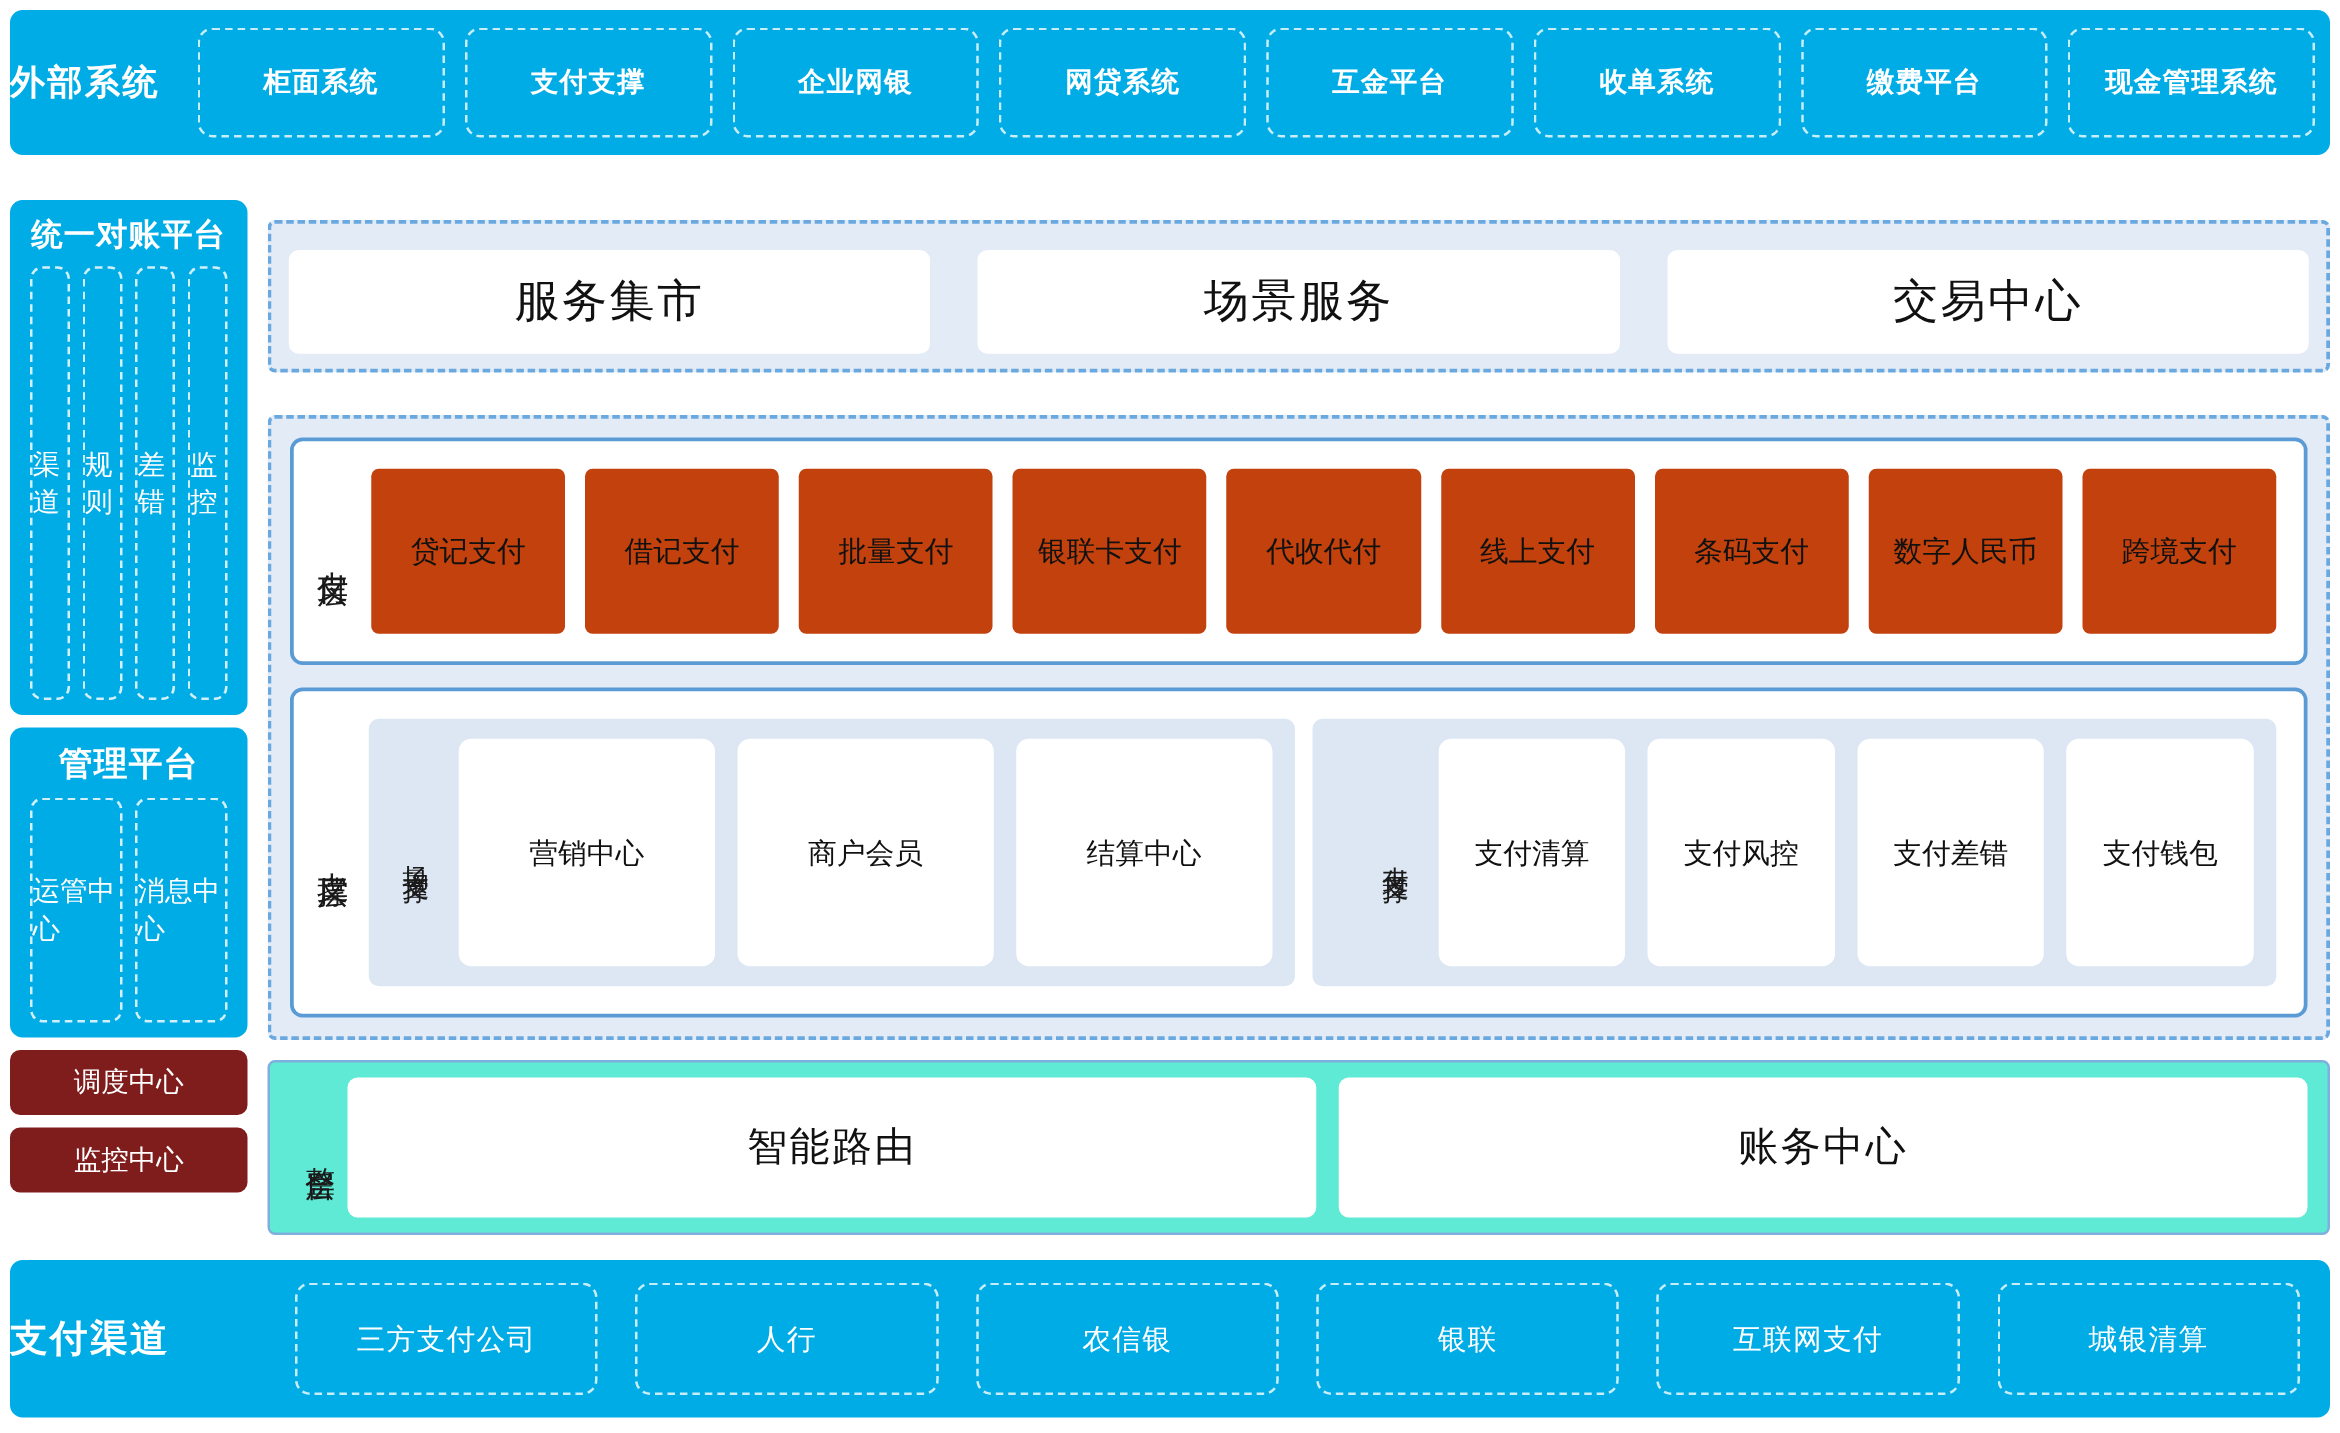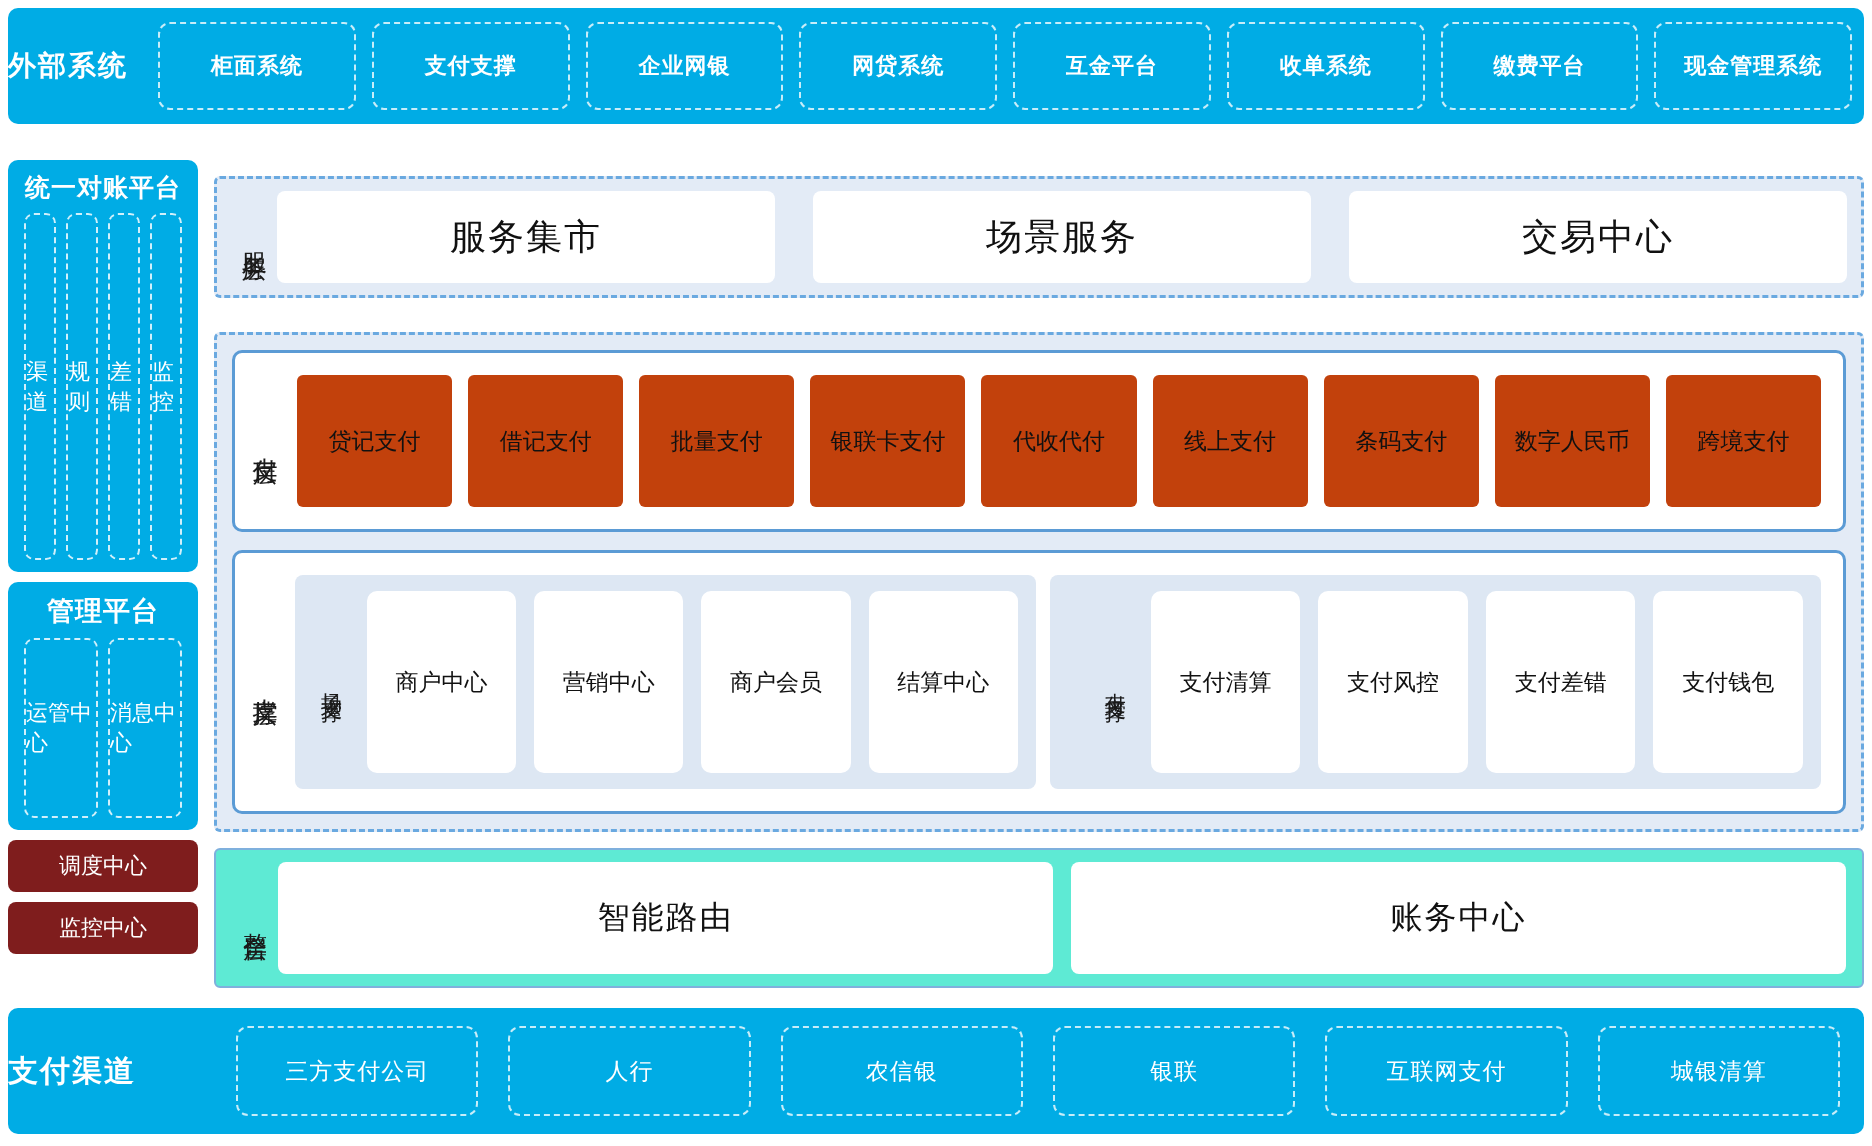--- a/index.html
+++ b/index.html
@@ -152,20 +152,21 @@
     justify-content: center;
   }
 
   
   #service-row {
     position: absolute;
     left: 0; top: 0; right: 0; bottom: 0;
     display: flex;
     align-items: stretch;
     padding: 12px 14px;
+    flex-direction: column;
   }
   #service-row .vlabel { width: 46px; }
   .service-cards { display: flex; flex: 1 1 auto; gap: 38px; }
   .service-card {
     flex: 1 1 0;
     background: #ffffff;
     border-radius: 8px;
     display: flex;
     align-items: center;
     justify-content: center;
@@ -325,21 +326,20 @@
     </div>
   </div>
 
   <div class="white-panel" id="support-panel">
     <div class="vlabel">支撑层</div>
     <div class="support-groups">
 
       <div class="support-group scene">
         <div class="vlabel-sm">场景支撑</div>
         <div class="support-cards">
-          <div class="support-card">商户中心</div>
           <div class="support-card">营销中心</div>
           <div class="support-card">商户会员</div>
           <div class="support-card">结算中心</div>
         </div>
       </div>
 
       <div class="support-group pay">
         <div class="vlabel-sm">支付支撑</div>
         <div class="support-cards">
           <div class="support-card">支付清算</div>

